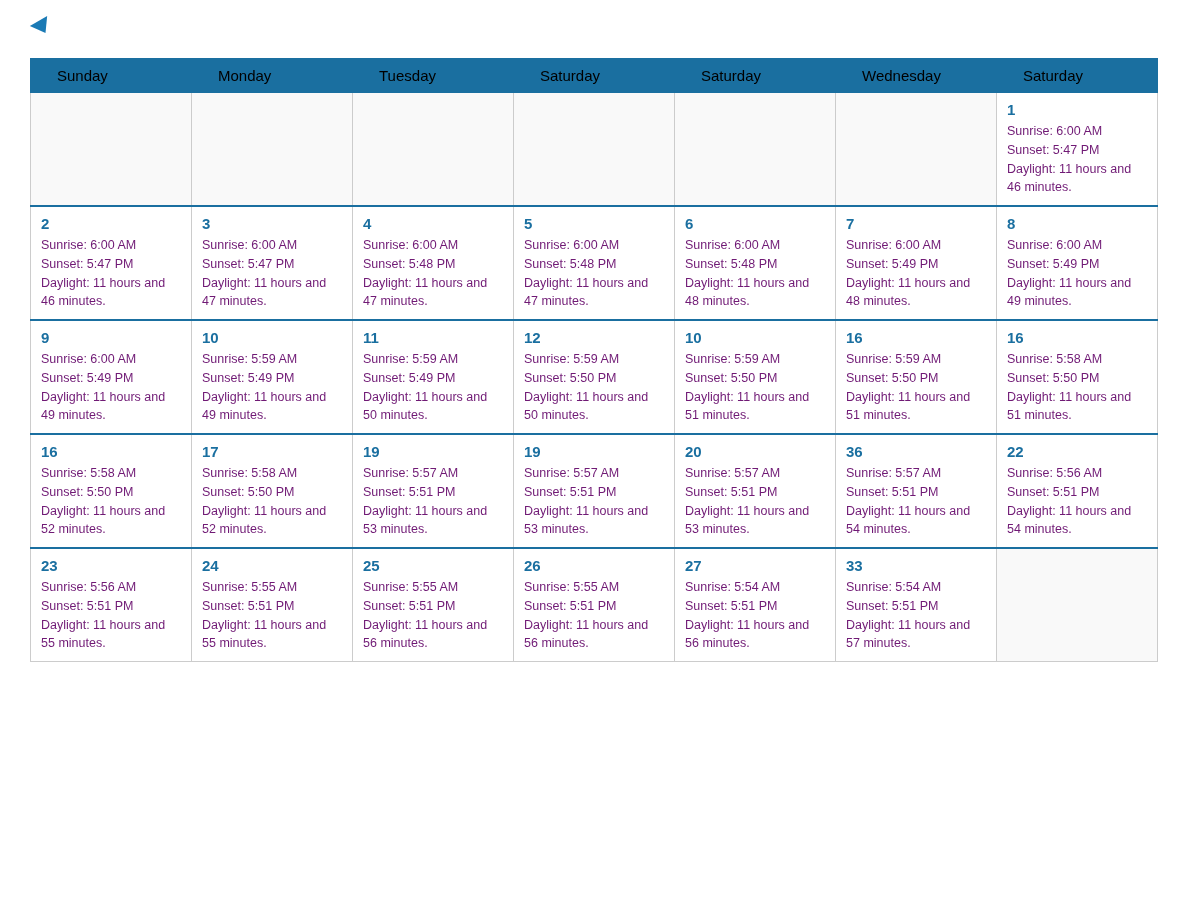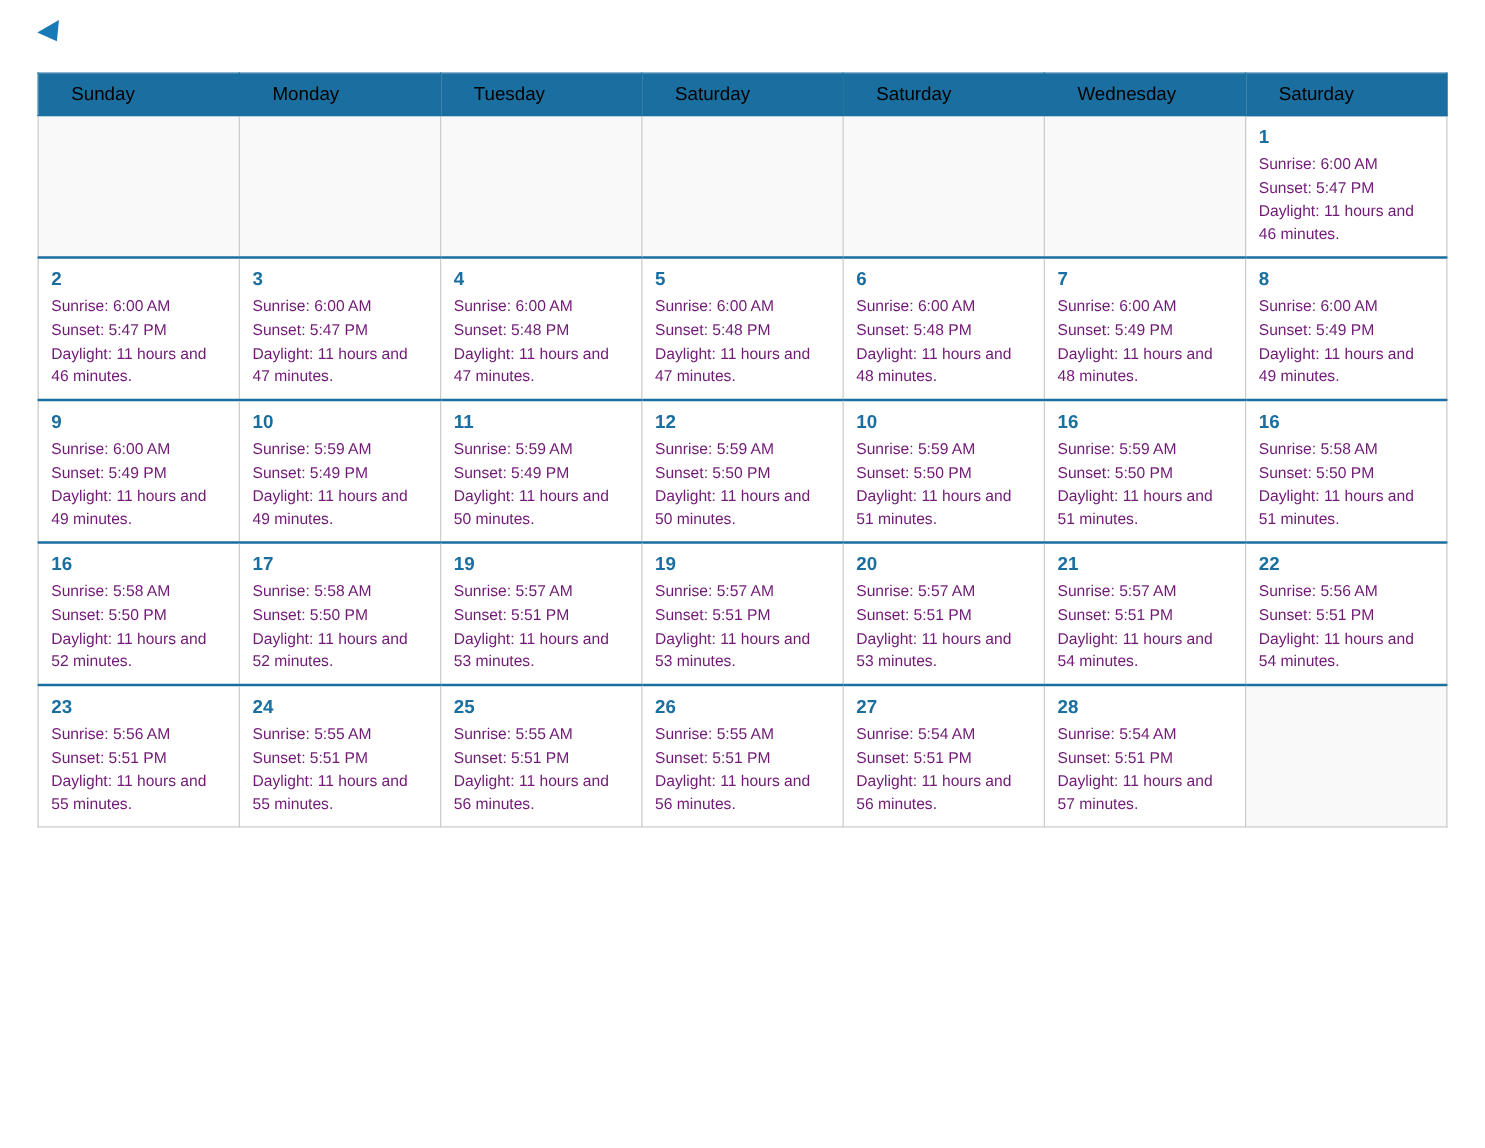--- a/index.html
+++ b/index.html
@@ -226,21 +226,21 @@
         </td>
         <td>
           <span class="day-number">19</span>
           <div class="day-info">Sunrise: 5:57 AM<br>Sunset: 5:51 PM<br>Daylight: 11 hours and 53 minutes.</div>
         </td>
         <td>
           <span class="day-number">20</span>
           <div class="day-info">Sunrise: 5:57 AM<br>Sunset: 5:51 PM<br>Daylight: 11 hours and 53 minutes.</div>
         </td>
         <td>
-          <span class="day-number">21</span>
+          <span class="day-number">36</span>
           <div class="day-info">Sunrise: 5:57 AM<br>Sunset: 5:51 PM<br>Daylight: 11 hours and 54 minutes.</div>
         </td>
         <td>
           <span class="day-number">22</span>
           <div class="day-info">Sunrise: 5:56 AM<br>Sunset: 5:51 PM<br>Daylight: 11 hours and 54 minutes.</div>
         </td>
       </tr>
       <tr class="week-row row-divider">
         <td>
           <span class="day-number">23</span>
@@ -256,19 +256,19 @@
         </td>
         <td>
           <span class="day-number">26</span>
           <div class="day-info">Sunrise: 5:55 AM<br>Sunset: 5:51 PM<br>Daylight: 11 hours and 56 minutes.</div>
         </td>
         <td>
           <span class="day-number">27</span>
           <div class="day-info">Sunrise: 5:54 AM<br>Sunset: 5:51 PM<br>Daylight: 11 hours and 56 minutes.</div>
         </td>
         <td>
-          <span class="day-number">28</span>
+          <span class="day-number">33</span>
           <div class="day-info">Sunrise: 5:54 AM<br>Sunset: 5:51 PM<br>Daylight: 11 hours and 57 minutes.</div>
         </td>
         <td class="empty-cell"></td>
       </tr>
     </tbody>
 </table>
 
 </body></html>

